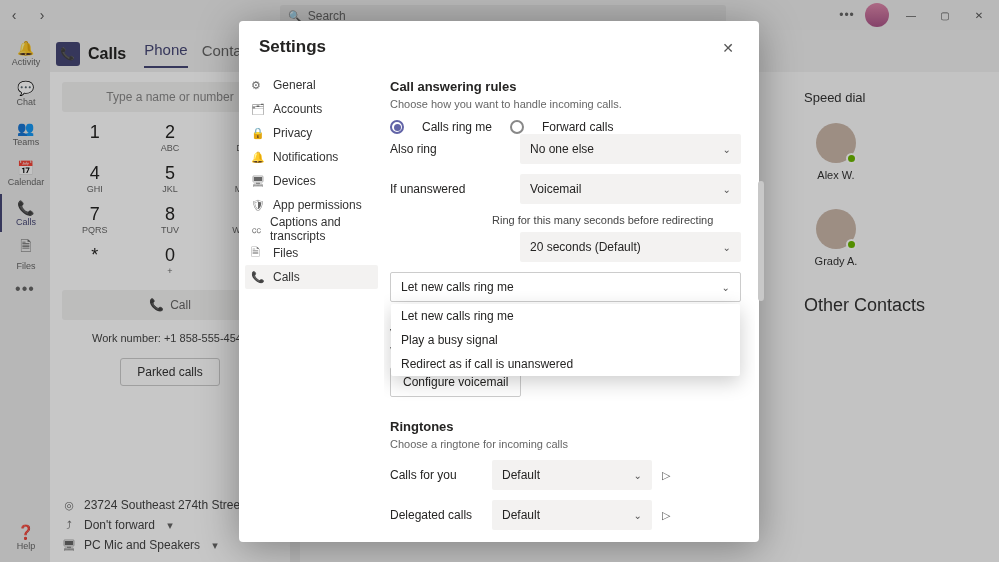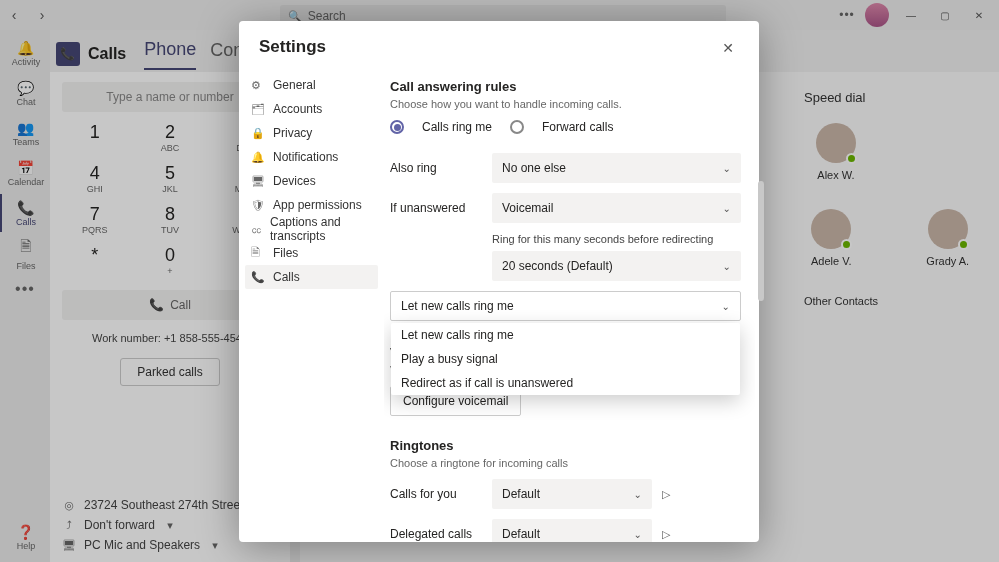--- a/index.html
+++ b/index.html
@@ -18,65 +18,65 @@
   .rail-item { width:50px; height:38px; display:flex; flex-direction:column; align-items:center; justify-content:center; color:#666; font-size:9px; border-left:2px solid transparent;}
   .rail-item.active { color:#464775; border-left:2px solid #464775; }
   .rail-ico { font-size:14px; margin-bottom:1px; }
   .rail-spacer { flex:1; }
   .leftrail .help { margin-bottom:6px; }
   .rail-more { width:50px; height:30px; display:flex; align-items:center; justify-content:center; color:#666; letter-spacing:1px;}
 
   .calls-header { position:absolute; left:50px; top:36px; height:36px; display:flex; align-items:center; padding-left:6px; }
   .app-icon { width:24px; height:24px; background:#464775; border-radius:3px; display:flex; align-items:center; justify-content:center; color:#fff; font-size:12px; margin-right:8px;}
   .app-title { font-weight:700; font-size:16px; margin-right:18px; }
-  .tab { font-size:18px; color:#666; margin-right:14px; padding-bottom:8px; }
+  .tab { font-size:15px; color:#666; margin-right:14px; padding-bottom:8px; }
   .tab.active { color:#464775; border-bottom:2px solid #464775; }
 
   .dialpad-panel { position:absolute; left:50px; top:72px; width:240px; bottom:0; background:#fff; padding:10px 12px; }
   .dial-input { width:100%; height:30px; background:#f3f2f1; border-radius:3px; display:flex; align-items:center; justify-content:center; color:#888; font-size:12px; margin-bottom:10px;}
   .pad { display:grid; grid-template-columns:repeat(3,1fr); row-gap:10px; column-gap:10px; text-align:center;}
   .key-n { font-size:18px; font-weight:400; }
   .key-l { font-size:9px; color:#666; text-transform:uppercase; }
   .call-btn { margin-top:14px; height:30px; background:#f3f2f1; border-radius:3px; display:flex; align-items:center; justify-content:center; color:#666; font-size:12px; gap:6px;}
   .work-number { margin-top:12px; font-size:11px; color:#444; text-align:center;}
   .parked { margin:14px auto 0; width:100px; height:28px; border:1px solid #ccc; border-radius:3px; display:flex; align-items:center; justify-content:center; font-size:12px; color:#333;}
   .dial-footer { position:absolute; left:12px; bottom:10px; font-size:12px; color:#444;}
   .df-row { display:flex; align-items:center; gap:8px; margin-top:6px; }
   .df-ico { width:14px; text-align:center; color:#666; font-size:11px;}
 
   .right-panel { position:absolute; left:300px; top:72px; right:0; bottom:0; background:#fafafa; padding:18px 24px;}
   .sd-title { font-size:13px; color:#333; margin-bottom:18px;}
   .sd-row { display:flex; gap:62px; margin-bottom:28px; margin-left:480px; }
   .contact { width:64px; text-align:center; font-size:11px; color:#333; }
   .contact .av { width:40px; height:40px; border-radius:50%; background:#c9b6a8; margin:0 auto 6px; position:relative;}
   .presence-dot { position:absolute; right:-1px; bottom:-1px; width:11px; height:11px; border-radius:50%; background:#6bb700; border:2px solid #fff;}
-  .oc-title { font-size:11px; color:#333; margin-left:480px;}
+  .oc-title { font-size:18px; color:#333; margin-left:480px;}
 
   
   .modal { position:absolute; left:239px; top:21px; width:520px; height:521px; background:#fff; border-radius:4px; box-shadow:0 6px 40px rgba(0,0,0,0.35); z-index:20; display:flex; flex-direction:column; }
   .modal-head { padding:16px 20px 10px; display:flex; align-items:flex-start; }
   .modal-title { font-weight:600; font-size:17px; }
   .modal-close { margin-left:auto; font-size:14px; color:#555; width:22px; height:22px; display:flex; align-items:center; justify-content:center; }
   .modal-body { flex:1; display:flex; overflow:hidden; position:relative;}
   .sett-nav { width:145px; padding:4px 6px; }
   .sn-item { display:flex; align-items:center; gap:8px; height:24px; padding:0 6px; font-size:12px; color:#333; border-radius:2px; }
   .sn-item.active { background:#f3f2f1; }
   .sn-ico { width:14px; color:#666; font-size:11px; }
 
   .sett-content { flex:1; overflow:auto; padding:2px 14px 20px 6px; font-size:12px; margin-right:4px;}
   .sett-content::-webkit-scrollbar { width:8px; }
   .sect-title { font-weight:600; font-size:13px; margin-top:8px; }
   .sect-sub { color:#666; font-size:11px; margin:4px 0 10px; }
-  .radio-row { display:flex; align-items:center; gap:18px; margin-bottom:19px;}
+  .radio-row { display:flex; align-items:center; gap:18px; margin-bottom:0;}
   .radio { width:14px; height:14px; border-radius:50%; border:2px solid #6264a7; display:inline-flex; align-items:center; justify-content:center;}
   .radio.sel::after { content:""; width:7px; height:7px; border-radius:50%; background:#6264a7; }
   .radio.un { border-color:#888;}
   .rlabel { font-size:12px; }
 
-  .form-row { display:flex; align-items:center; margin-bottom:10px; }
+  .form-row { display:flex; align-items:center; margin-bottom:10px;gap:28px; }
   .flabel { width:102px; font-size:12px; color:#252423; }
   .dd { flex:1; height:30px; background:#f3f2f1; border-radius:2px; display:flex; align-items:center; justify-content:space-between; padding:0 10px; font-size:12px; position:relative;}
   .dd .chev { color:#555; font-size:10px; }
   .dd.open { background:#fff; border:1px solid #ccc; }
   .dd-hint { font-size:11px; color:#444; margin:6px 0 6px 102px; }
 
   .dd-menu { position:absolute; left:0; top:31px; right:0; background:#fff; box-shadow:0 6px 20px rgba(0,0,0,0.2); border-radius:2px; z-index:5; overflow:hidden;}
   .dd-opt { height:24px; display:flex; align-items:center; padding:0 10px; font-size:12px;}
 
   .btn-outline { height:30px; border:1px solid #ccc; border-radius:2px; padding:0 12px; display:inline-flex; align-items:center; font-size:12px; }
@@ -230,23 +230,20 @@
 <div class="right-panel">
   <div class="sd-title" style="margin-left:480px">Speed dial</div>
   <div class="sd-row">
     <div class="contact"><div class="av">
           <div class="presence-dot"></div>
         </div><span>Alex W.</span></div>
   </div>
   <div class="sd-row">
     <div class="contact"><div class="av">
           <div class="presence-dot"></div>
-        </div><span>Adele V.</span></div>
-    <div class="contact"><div class="av">
-          <div class="presence-dot"></div>
         </div><span>Grady A.</span></div>
   </div>
   <div class="oc-title">Other Contacts</div>
 </div>
 
 <div class="overlay"></div>
 
 <div class="modal">
   <div class="modal-scroll-ind"></div>
   <div class="modal-head">

